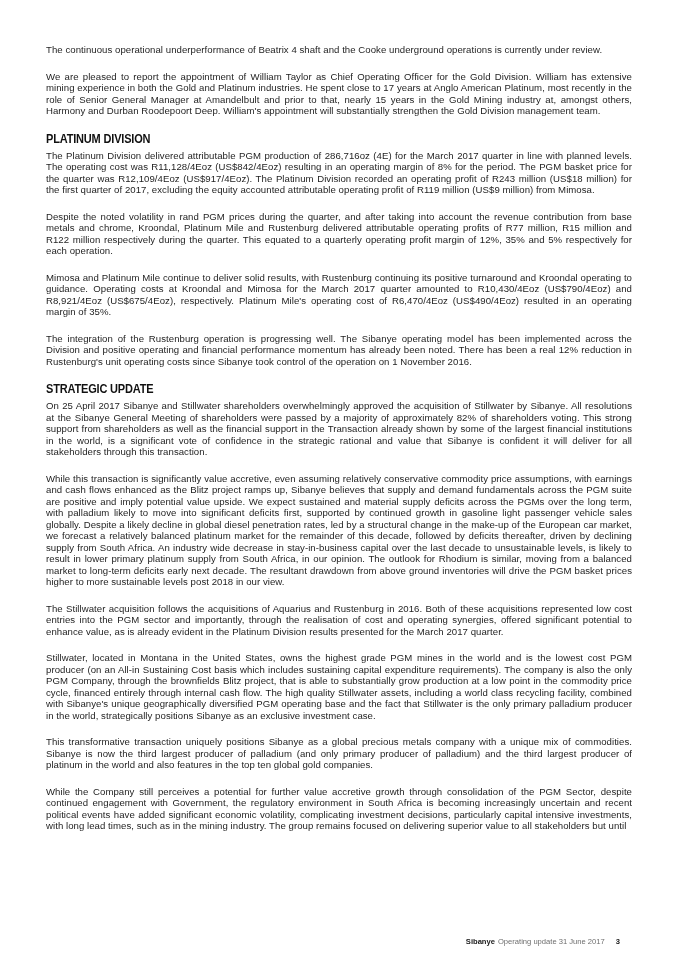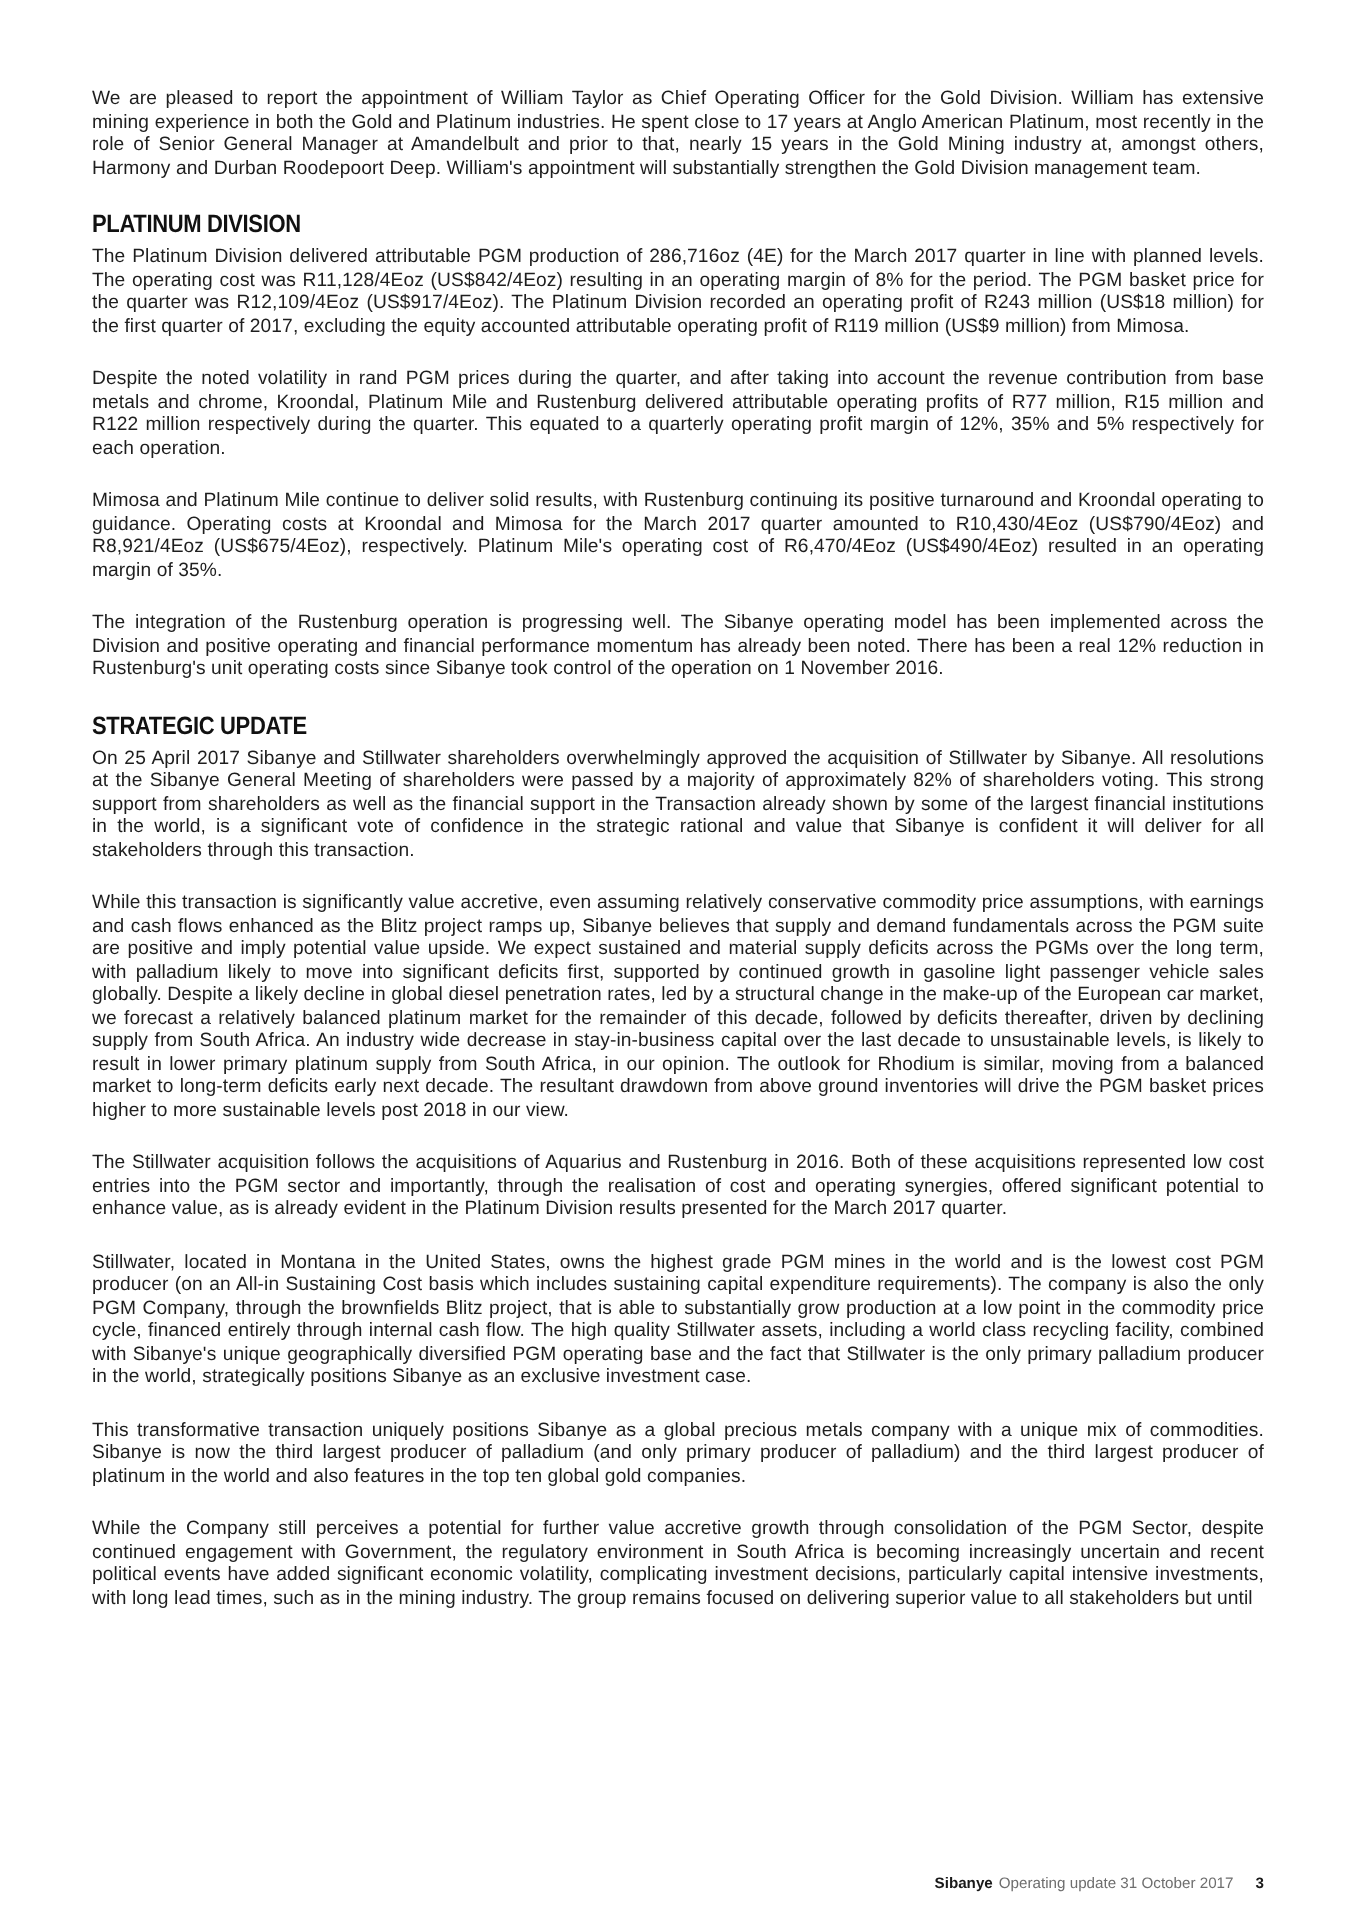--- a/index.html
+++ b/index.html
@@ -38,21 +38,21 @@
     letter-spacing: -0.2px;
     transform: scaleX(0.88);
     transform-origin: 0 50%;
     white-space: nowrap;
   }
   .section-heading:first-child {
     margin-top: 0;
   }
   .footer {
     position: absolute;
-    right: 48px;
+    right: 60px;
     bottom: 16px;
     display: flex;
     align-items: baseline;
     font-size: 7.6px;
     line-height: 9px;
     white-space: nowrap;
   }
   .footer-brand {
     font-weight: bold;
     color: #1a1a1a;
@@ -66,32 +66,33 @@
     color: #1a1a1a;
     margin-left: 11px;
   }
 </style>
 </head>
 <body>
 
 <div class="page">
   <main class="content">
 
+  <p class="body-paragraph">The continuous operational underperformance of Beatrix 4 shaft and the Cooke underground operations is currently under review.</p>
       <p class="body-paragraph">We are pleased to report the appointment of William Taylor as Chief Operating Officer for the Gold Division. William has extensive mining experience in both the Gold and Platinum industries. He spent close to 17 years at Anglo American Platinum, most recently in the role of Senior General Manager at Amandelbult and prior to that, nearly 15 years in the Gold Mining industry at, amongst others, Harmony and Durban Roodepoort Deep. William's appointment will substantially strengthen the Gold Division management team.</p>
       <h2 class="section-heading">PLATINUM DIVISION</h2>
       <p class="body-paragraph">The Platinum Division delivered attributable PGM production of 286,716oz (4E) for the March 2017 quarter in line with planned levels. The operating cost was R11,128/4Eoz (US$842/4Eoz) resulting in an operating margin of 8% for the period. The PGM basket price for the quarter was R12,109/4Eoz (US$917/4Eoz). The Platinum Division recorded an operating profit of R243 million (US$18 million) for the first quarter of 2017, excluding the equity accounted attributable operating profit of R119 million (US$9 million) from Mimosa.</p>
       <p class="body-paragraph">Despite the noted volatility in rand PGM prices during the quarter, and after taking into account the revenue contribution from base metals and chrome, Kroondal, Platinum Mile and Rustenburg delivered attributable operating profits of R77 million, R15 million and R122 million respectively during the quarter. This equated to a quarterly operating profit margin of 12%, 35% and 5% respectively for each operation.</p>
       <p class="body-paragraph">Mimosa and Platinum Mile continue to deliver solid results, with Rustenburg continuing its positive turnaround and Kroondal operating to guidance. Operating costs at Kroondal and Mimosa for the March 2017 quarter amounted to R10,430/4Eoz (US$790/4Eoz) and R8,921/4Eoz (US$675/4Eoz), respectively. Platinum Mile's operating cost of R6,470/4Eoz (US$490/4Eoz) resulted in an operating margin of 35%.</p>
       <p class="body-paragraph">The integration of the Rustenburg operation is progressing well. The Sibanye operating model has been implemented across the Division and positive operating and financial performance momentum has already been noted. There has been a real 12% reduction in Rustenburg's unit operating costs since Sibanye took control of the operation on 1 November 2016.</p>
       <h2 class="section-heading">STRATEGIC UPDATE</h2>
       <p class="body-paragraph">On 25 April 2017 Sibanye and Stillwater shareholders overwhelmingly approved the acquisition of Stillwater by Sibanye. All resolutions at the Sibanye General Meeting of shareholders were passed by a majority of approximately 82% of shareholders voting. This strong support from shareholders as well as the financial support in the Transaction already shown by some of the largest financial institutions in the world, is a significant vote of confidence in the strategic rational and value that Sibanye is confident it will deliver for all stakeholders through this transaction.</p>
       <p class="body-paragraph">While this transaction is significantly value accretive, even assuming relatively conservative commodity price assumptions, with earnings and cash flows enhanced as the Blitz project ramps up, Sibanye believes that supply and demand fundamentals across the PGM suite are positive and imply potential value upside. We expect sustained and material supply deficits across the PGMs over the long term, with palladium likely to move into significant deficits first, supported by continued growth in gasoline light passenger vehicle sales globally. Despite a likely decline in global diesel penetration rates, led by a structural change in the make-up of the European car market, we forecast a relatively balanced platinum market for the remainder of this decade, followed by deficits thereafter, driven by declining supply from South Africa. An industry wide decrease in stay-in-business capital over the last decade to unsustainable levels, is likely to result in lower primary platinum supply from South Africa, in our opinion. The outlook for Rhodium is similar, moving from a balanced market to long-term deficits early next decade. The resultant drawdown from above ground inventories will drive the PGM basket prices higher to more sustainable levels post 2018 in our view.</p>
       <p class="body-paragraph">The Stillwater acquisition follows the acquisitions of Aquarius and Rustenburg in 2016. Both of these acquisitions represented low cost entries into the PGM sector and importantly, through the realisation of cost and operating synergies, offered significant potential to enhance value, as is already evident in the Platinum Division results presented for the March 2017 quarter.</p>
       <p class="body-paragraph">Stillwater, located in Montana in the United States, owns the highest grade PGM mines in the world and is the lowest cost PGM producer (on an All-in Sustaining Cost basis which includes sustaining capital expenditure requirements). The company is also the only PGM Company, through the brownfields Blitz project, that is able to substantially grow production at a low point in the commodity price cycle, financed entirely through internal cash flow. The high quality Stillwater assets, including a world class recycling facility, combined with Sibanye's unique geographically diversified PGM operating base and the fact that Stillwater is the only primary palladium producer in the world, strategically positions Sibanye as an exclusive investment case.</p>
       <p class="body-paragraph">This transformative transaction uniquely positions Sibanye as a global precious metals company with a unique mix of commodities. Sibanye is now the third largest producer of palladium (and only primary producer of palladium) and the third largest producer of platinum in the world and also features in the top ten global gold companies.</p>
       <p class="body-paragraph">While the Company still perceives a potential for further value accretive growth through consolidation of the PGM Sector, despite continued engagement with Government, the regulatory environment in South Africa is becoming increasingly uncertain and recent political events have added significant economic volatility, complicating investment decisions, particularly capital intensive investments, with long lead times, such as in the mining industry. The group remains focused on delivering superior value to all stakeholders but until</p>
     </main>
   <footer class="footer">
     <span class="footer-brand">Sibanye</span>
-    <span class="footer-title">Operating update 31 October 2017</span>
+    <span class="footer-title">Operating update 31 June 2017</span>
     <span class="footer-page-number">3</span>
   </footer>
 </div>
 
 </body></html>

